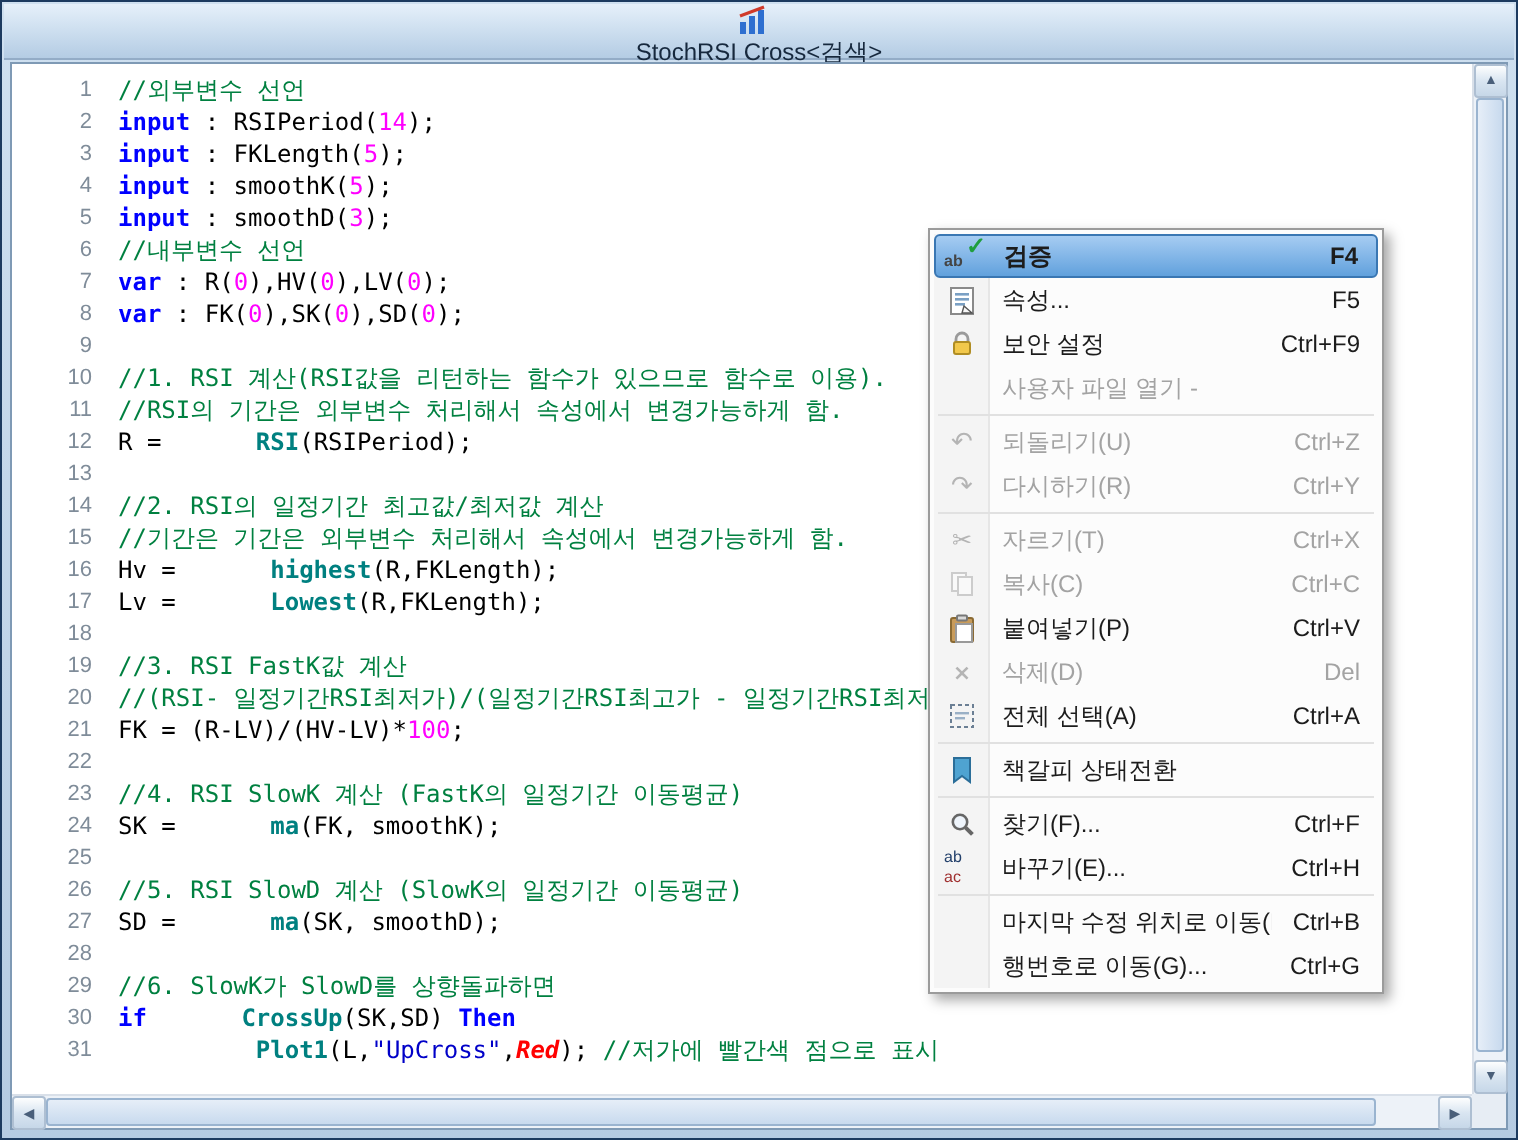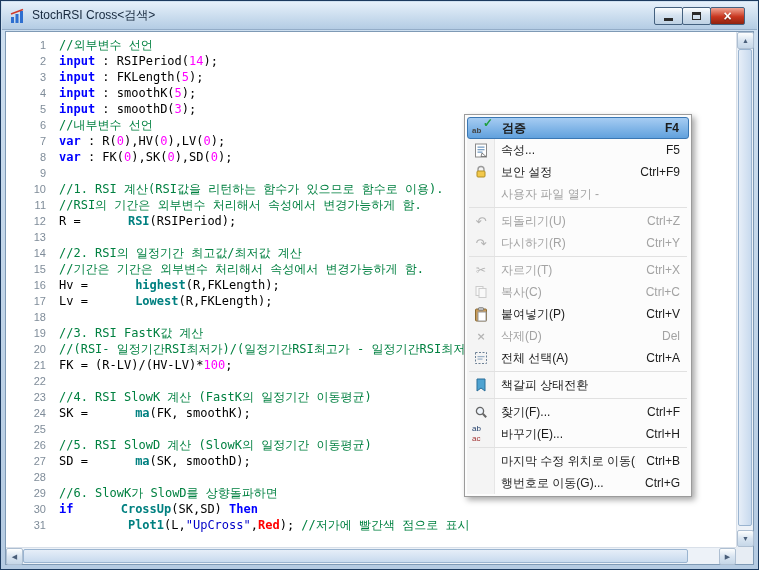--- a/index.html
+++ b/index.html
@@ -1,23 +1,23 @@
 <!DOCTYPE html>
 <html style="--cm: #008040; --kw: #0000ff; --fn: #008080; --num: #ff00ff; --str: #0000c8; --red: #ff0000; --lnc: #7f8c99; --sel-top: #a6ccf2; --sel-bot: #61a1dd; --sel-border: #3a77b3; --close: #c8361f; --titlebar-top: #e6f0fa; --titlebar-bot: #b4cce4;"><head>
 <meta charset="utf-8">
 <style>
   html,body{margin:0;padding:0;background:#fff;}
   .window{position:relative;width:759px;height:570px;box-sizing:border-box;
     background:linear-gradient(#cfe0f0,#b5cbe2);border:1px solid #1c3a5f;
     font-family:"Liberation Sans",sans-serif;overflow:hidden;}
   
   .titlebar{position:absolute;top:1px;left:1px;right:1px;height:28px;display:flex;align-items:center;
-    padding:0 8px;box-sizing:border-box;
+    padding:0 20px;box-sizing:border-box;
     background:linear-gradient(var(--titlebar-top),#cfe0f0 45%,var(--titlebar-bot));
-    border-bottom:1px solid #93acc7;}
+    border-bottom:1px solid #93acc7;flex-direction:column;}
   .app-icon{width:16px;height:16px;margin-right:6px;flex:none;display:inline-flex;}
   .title{font-size:12px;color:#16283d;white-space:nowrap;}
   .win-buttons{margin-left:auto;display:flex;margin-right:4px;}
   .win-btn{width:29px;height:18px;box-sizing:border-box;border:1px solid #44617f;border-radius:2px;
     background:linear-gradient(#fbfdfe,#d6e3f0 45%,#bfd2e4);
     display:flex;align-items:center;justify-content:center;margin-left:-1px;cursor:default;}
   .win-btn.close{width:35px;background:linear-gradient(#f2a593,var(--close) 55%,#8f2310);}
   .min-glyph{width:9px;height:3px;background:#2a2a2a;margin-top:8px;}
   .max-glyph{width:9px;height:8px;box-sizing:border-box;border:1px solid #2a2a2a;border-top-width:3px;}
   .close-glyph{color:#fff;font-weight:bold;font-size:14px;line-height:14px;text-shadow:0 1px 1px rgba(0,0,0,.45);}
@@ -29,21 +29,21 @@
   .code-line{display:flex;height:16px;white-space:pre;}
   .ln{width:40px;padding-right:9px;flex:none;text-align:right;color:var(--lnc);font-size:11px;
     font-family:"Liberation Sans",sans-serif;}
   .lc{white-space:pre;margin-left:4px;color:#000;}
   .tk-p{color:#000;}
   .tk-c{color:var(--cm);}
   .tk-k{color:var(--kw);font-weight:bold;}
   .tk-f{color:var(--fn);font-weight:bold;margin-left:40px;}
   .tk-n{color:var(--num);}
   .tk-s{color:var(--str);}
-  .tk-r{color:var(--red);font-weight:bold;}
+  .tk-r{color:var(--red);font-weight:bold;font-style:italic;}
   
   .vscroll{position:absolute;top:0;right:0;width:17px;bottom:17px;background:#edf2f8;border-left:1px solid #d9e0e9;box-sizing:border-box;}
   .hscroll{position:absolute;left:0;right:17px;bottom:0;height:17px;background:#edf2f8;border-top:1px solid #d9e0e9;box-sizing:border-box;}
   .sbtn{position:absolute;width:17px;height:17px;display:flex;align-items:center;justify-content:center;
     font-size:7px;color:#4a5f7a;background:linear-gradient(#fdfefe,#d9e5f1 50%,#c6d7e8);
     border:1px solid #aebfd2;border-radius:2px;box-sizing:border-box;}
   .vscroll .up{top:0;left:0;}
   .vscroll .down{bottom:0;left:0;}
   .hscroll .left{left:0;top:0;}
   .hscroll .right{right:0;top:0;}

